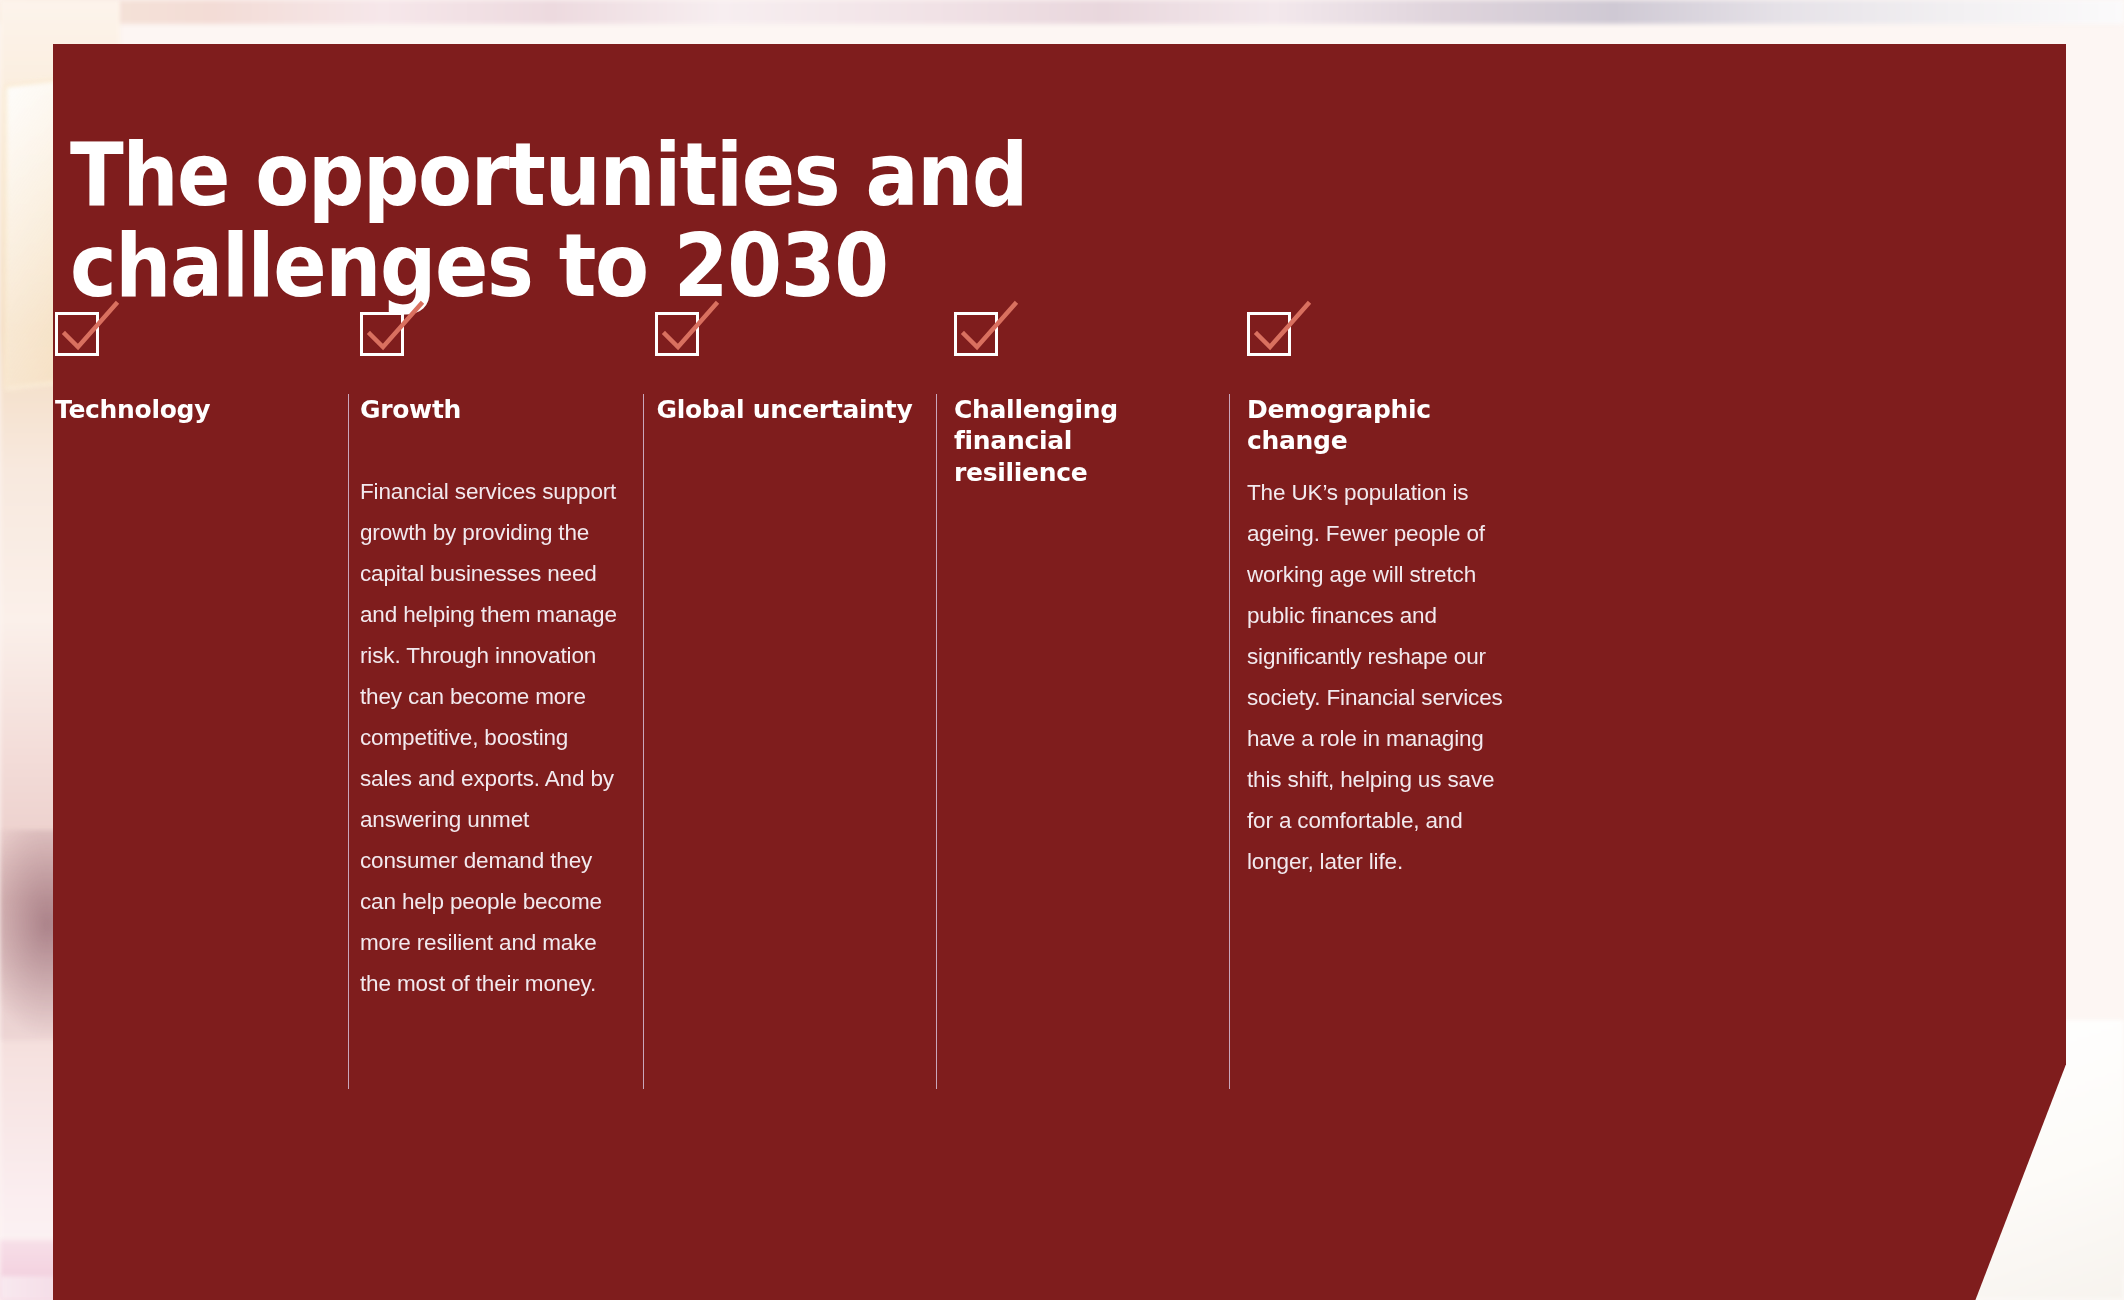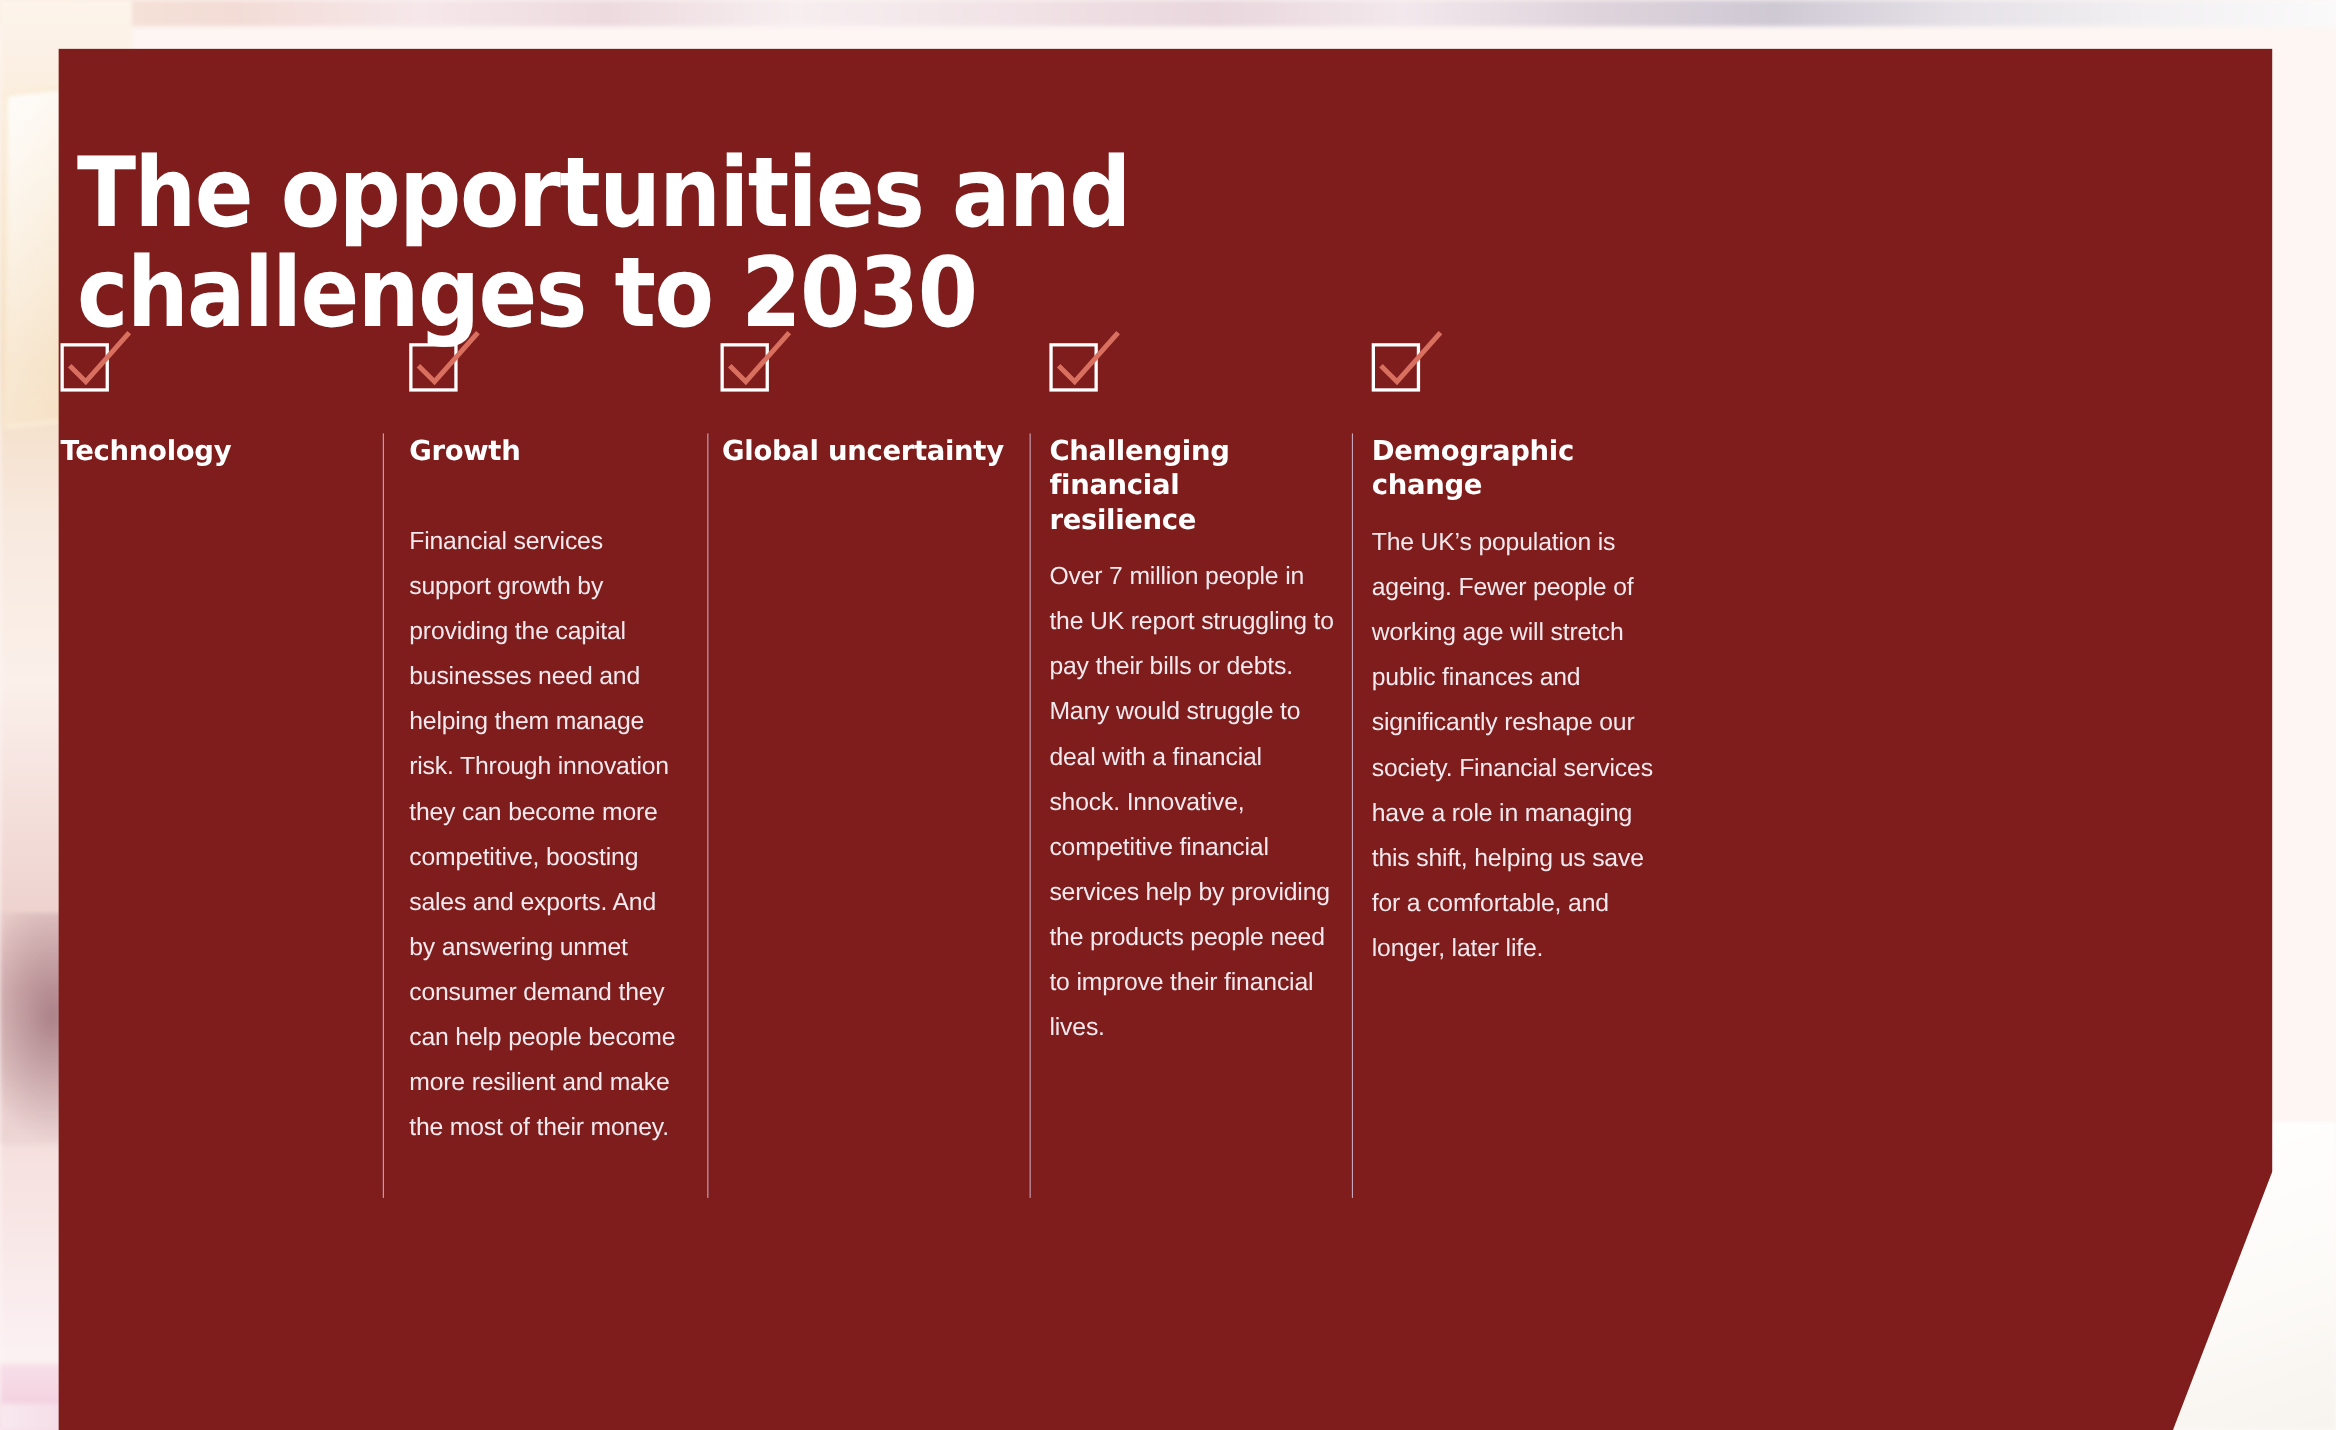--- a/index.html
+++ b/index.html
@@ -113,21 +113,21 @@
     top: 258px;
     width: 1960px;
     display: flex;
     align-items: flex-start;
   }
   .col {
     position: relative;
     box-sizing: border-box;
   }
   .col.c1 { width: 293px; padding-right: 22px; }
-  .col.c2 { width: 295px; padding-left: 24px; padding-right: 22px; }
+  .col.c2 { width: 295px; padding-left: 12px; padding-right: 22px; }
   .col.c3 { width: 293px; padding-left: 12px; padding-right: 22px; text-align: center; }
   .col.c4 { width: 293px; padding-left: 18px; padding-right: 16px; }
   .col.c5 { width: 290px; padding-left: 18px; padding-right: 10px; }
 
   
   .col .divider {
     position: absolute;
     left: 0px;
     top: 92px;
     width: 1px;
@@ -231,21 +231,20 @@
 
     <div class="col c4">
       <div class="divider"></div>
       <div class="chk">
         <div class="box"></div>
         <svg width="66" height="56" viewBox="0 0 66 56" aria-hidden="true">
           <path d="M10 32 L23 45 L61 2" fill="none" stroke="#D9705F" stroke-width="4.5" stroke-linecap="square" stroke-linejoin="miter"></path>
         </svg>
       </div>
       <p class="col-head">Challenging financial resilience</p>
-      <p class="col-body">Over 7 million people in the UK report struggling to pay their bills or debts. Many would struggle to deal with a financial shock. Innovative, competitive financial services help by providing the products people need to improve their financial lives.</p>
     </div>
 
     <div class="col c5">
       <div class="divider"></div>
       <div class="chk">
         <div class="box"></div>
         <svg width="66" height="56" viewBox="0 0 66 56" aria-hidden="true">
           <path d="M10 32 L23 45 L61 2" fill="none" stroke="#D9705F" stroke-width="4.5" stroke-linecap="square" stroke-linejoin="miter"></path>
         </svg>
       </div>

